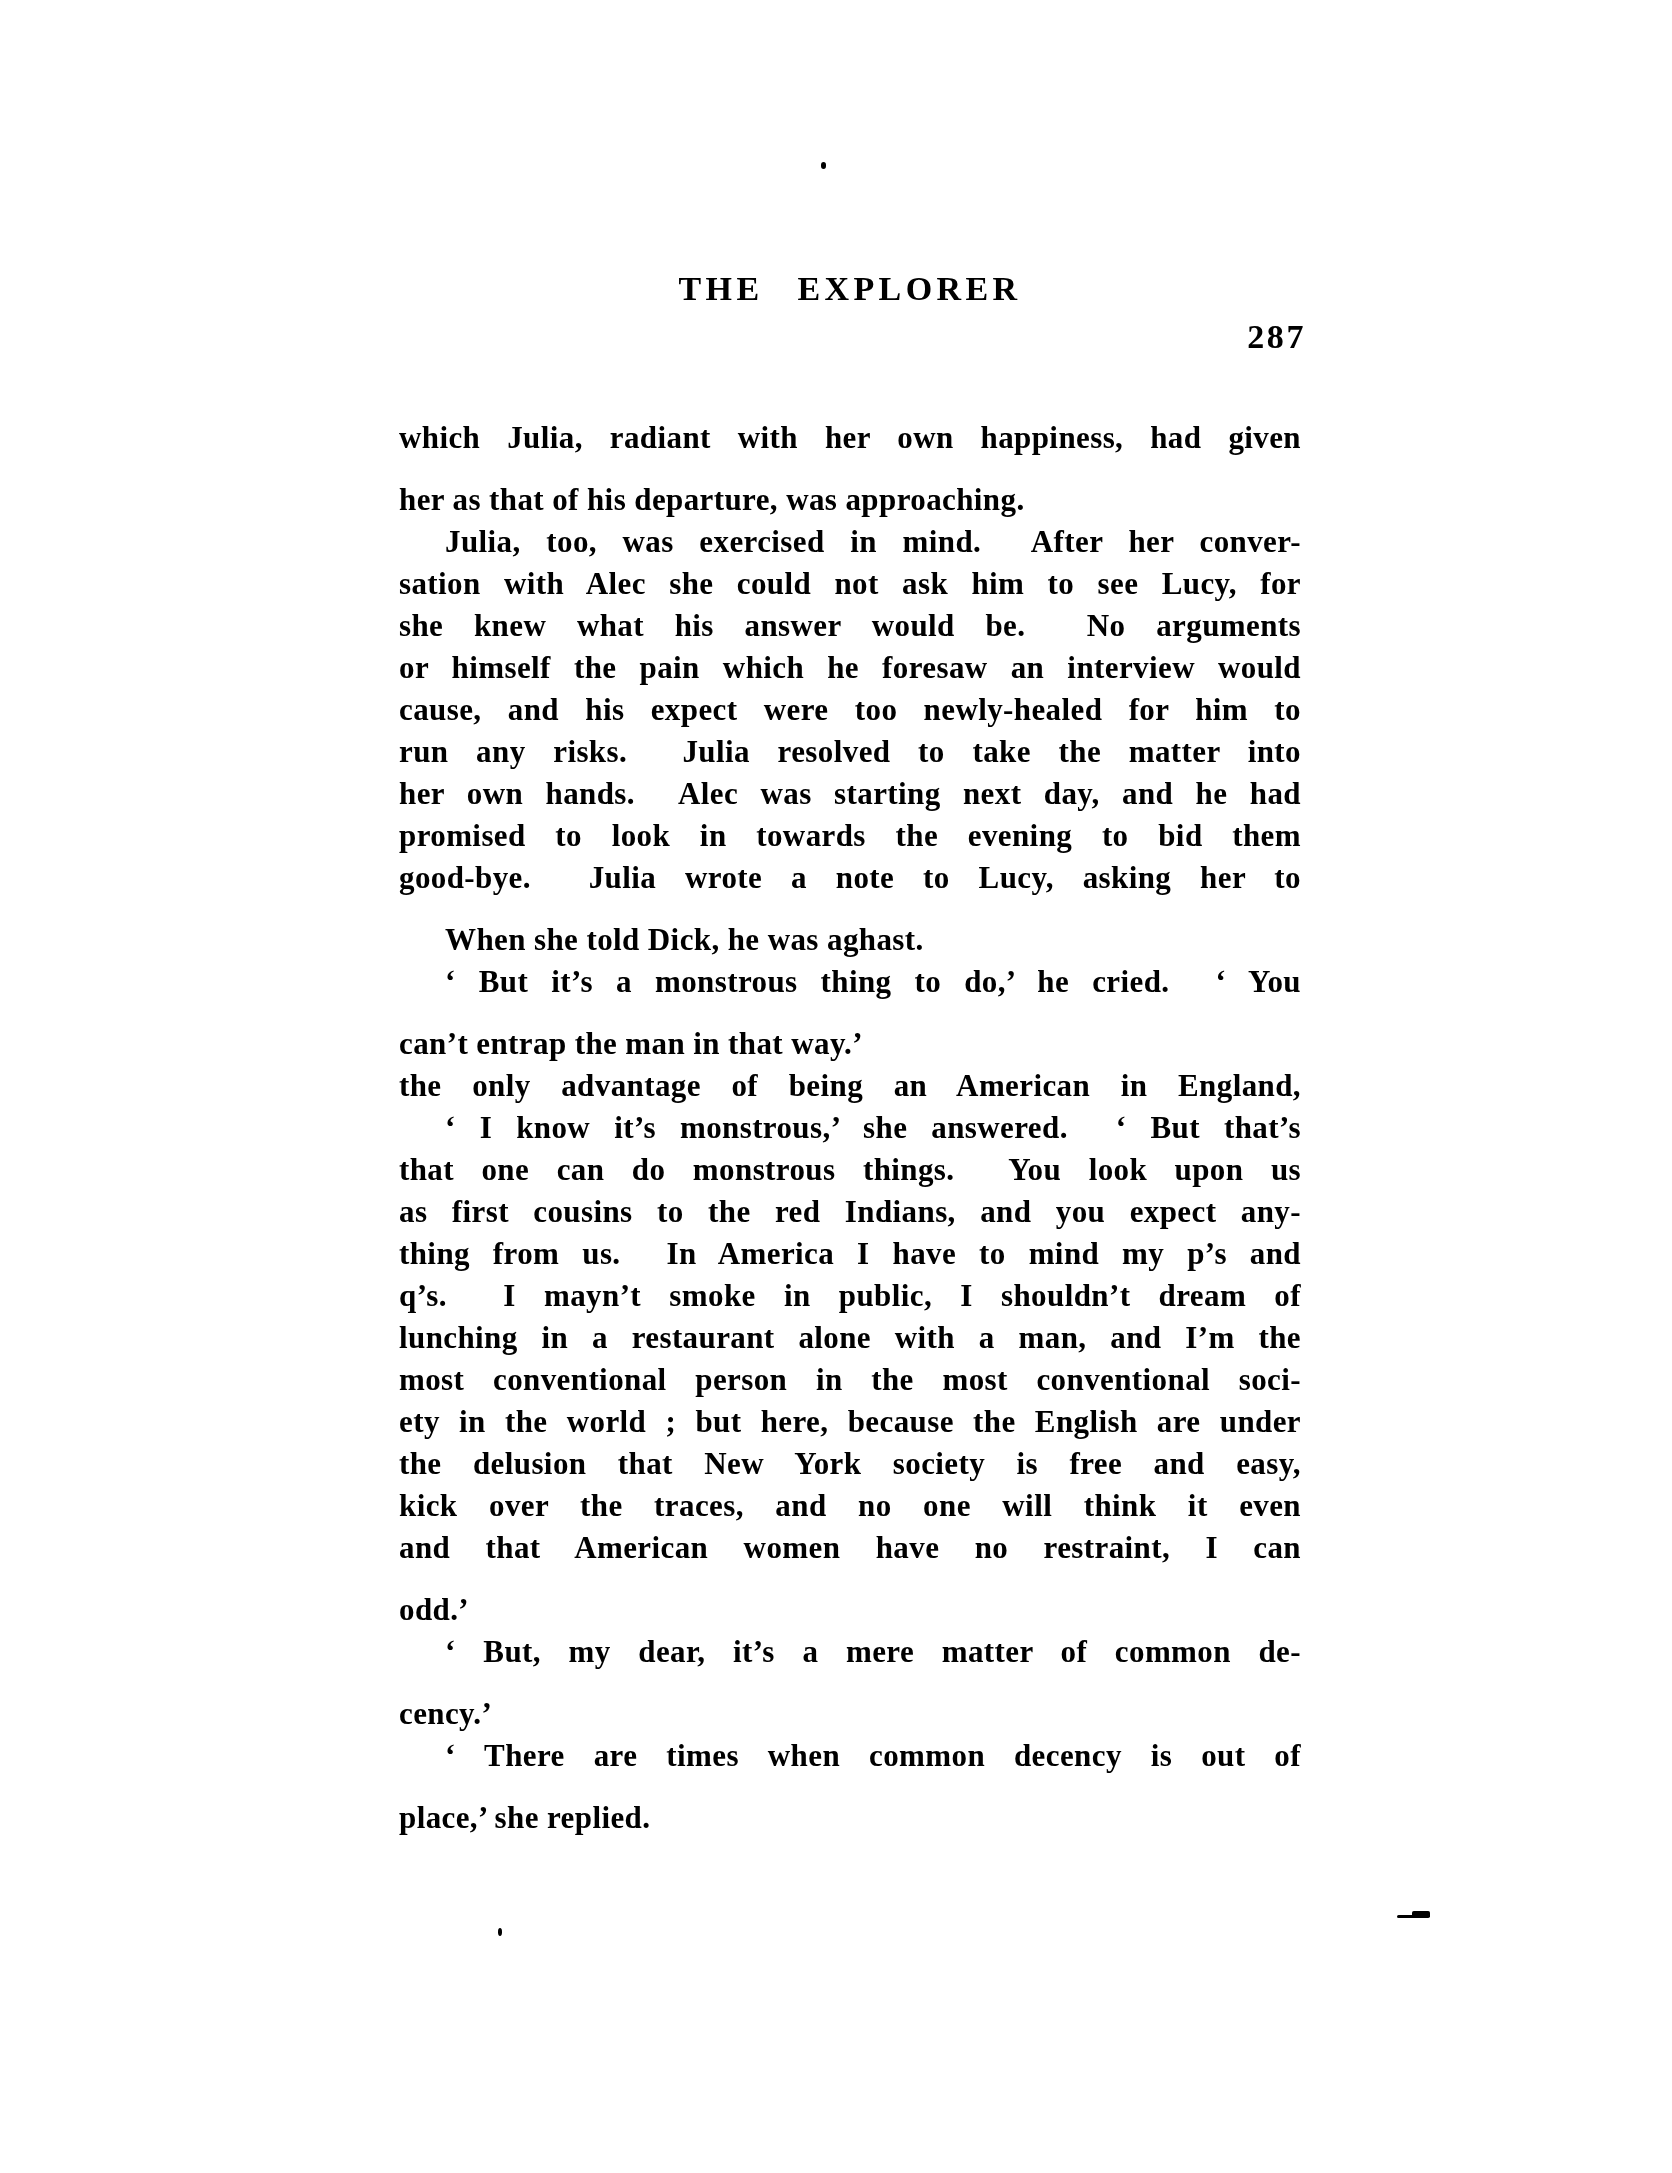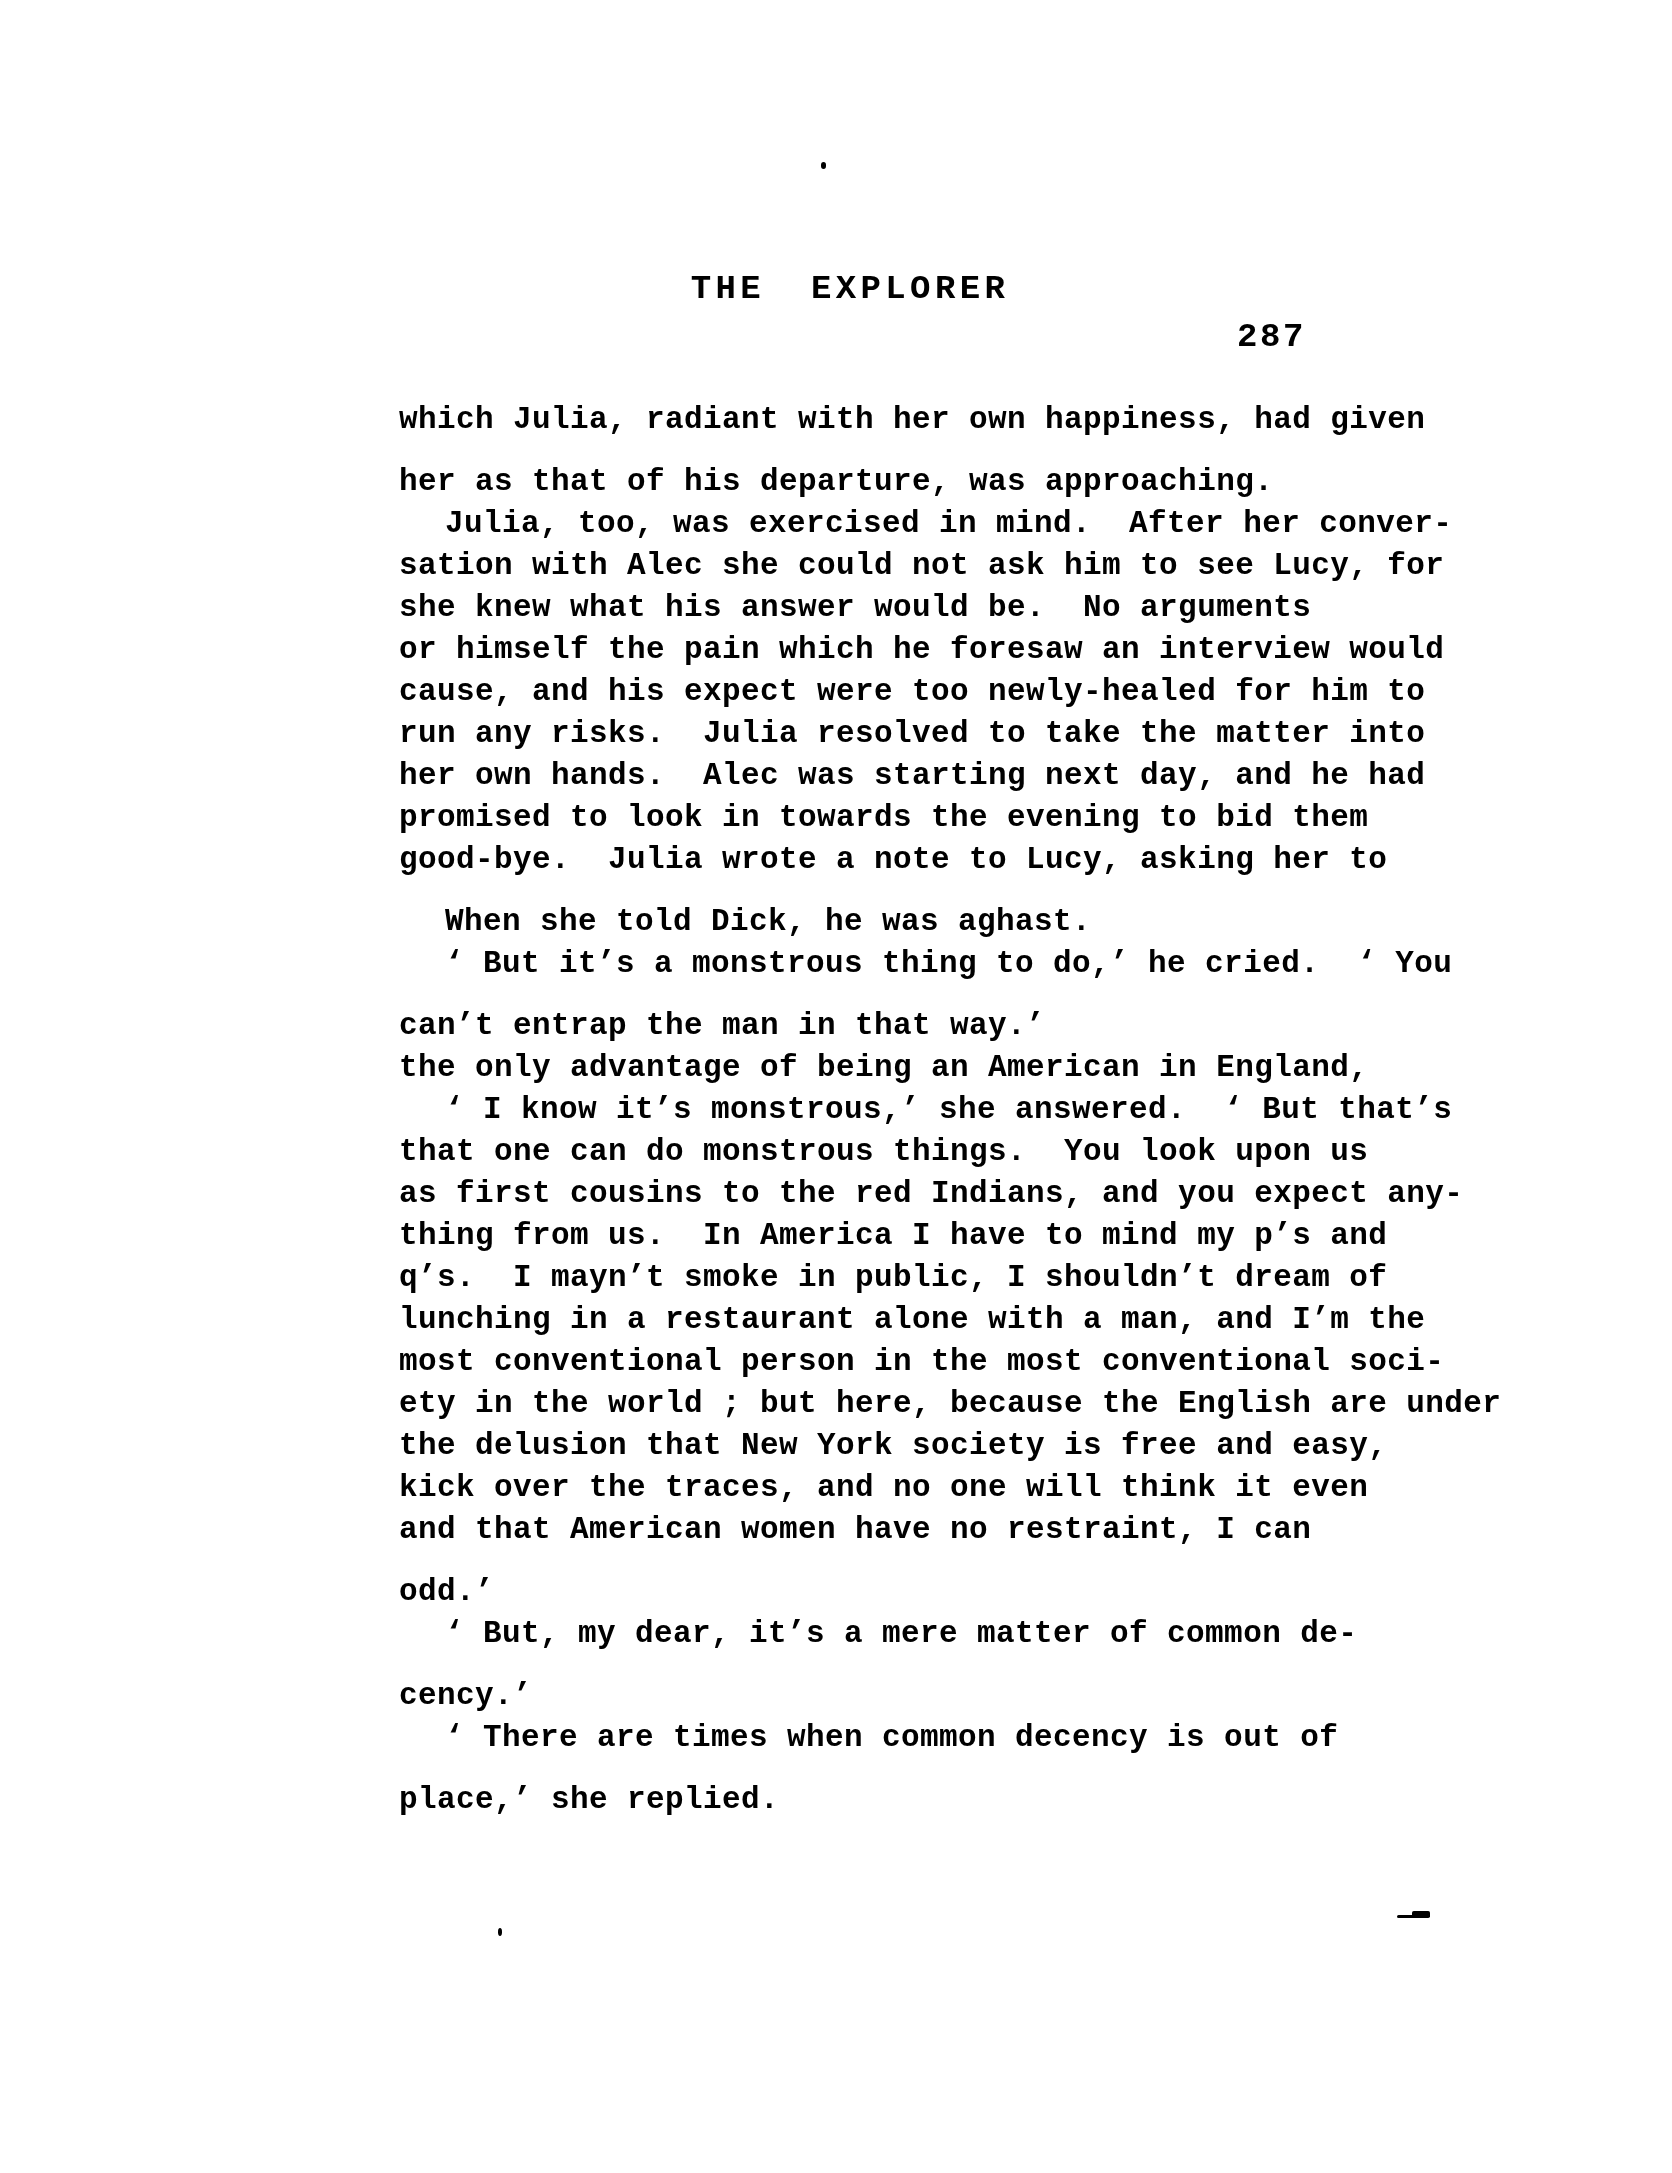--- a/index.html
+++ b/index.html
@@ -6,21 +6,21 @@
     margin: 0;
     padding: 0;
     background: #ffffff;
   }
   .page {
     position: relative;
     width: 1672px;
     height: 2173px;
     background: #ffffff;
     color: #000000;
-    font-family: Liberation Mono, monospace;
+    font-family: Liberation Serif, serif;
     overflow: hidden;
   }
   .header-title {
     position: absolute;
     left: 399px;
     top: 266px;
     width: 902px;
     height: 46px;
     line-height: 46px;
     text-align: center;
@@ -39,21 +39,21 @@
     line-height: 46px;
     text-align: right;
     font-size: 34px;
     font-weight: bold;
     letter-spacing: 2.6px;
     margin-top: 48px;
   }
   .text-block {
     position: absolute;
     left: 399px;
-    top: 399px;
+    top: 417px;
     width: 902px;
     font-size: 31px;
     font-weight: bold;
     letter-spacing: 0.4px;
   }
   .line {
     height: 42px;
     line-height: 42px;
     text-align: justify;
     text-align-last: justify;

